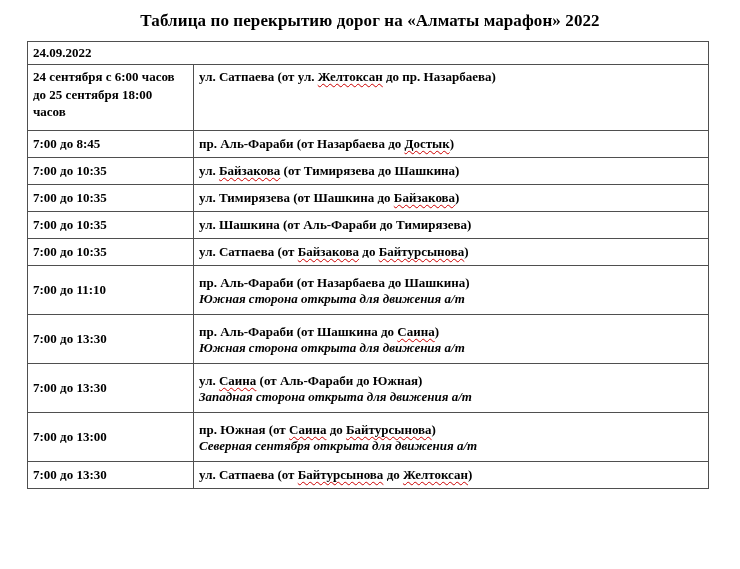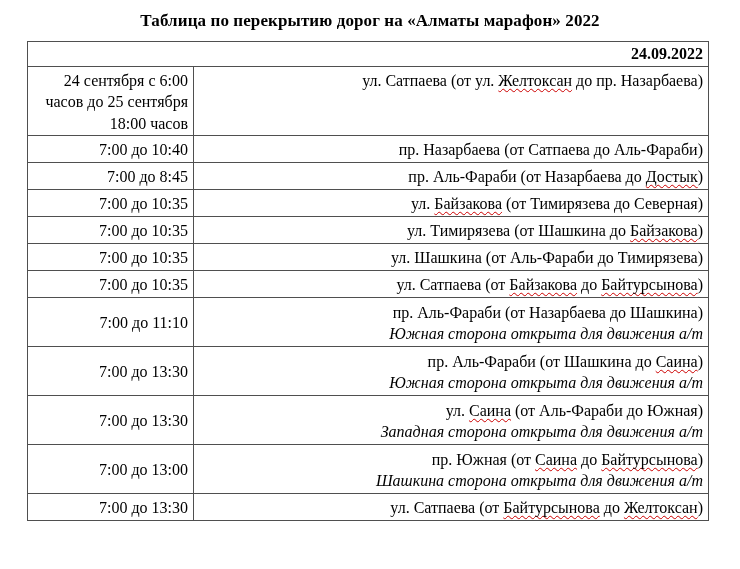--- a/index.html
+++ b/index.html
@@ -22,32 +22,33 @@
     letter-spacing: 0.1px;
   }
   table.closure-table {
     border-collapse: collapse;
     table-layout: fixed;
     width: 681px;
     margin: 10px 0 0 27px;
   }
   table.closure-table td {
     border: 1px solid #4f4f4f;
-    font-size: 16px;
-    text-align: right;
+    font-size: 13px;
+    text-align: left;
     vertical-align: middle;
     padding: 1px 5px;
     line-height: 1.35;
   }
   tr.date-row td {
     font-weight: bold;
     height: 20px;
   }
   tr.closure-row td {
     height: 24px;
+    font-weight: bold;
   }
   tr.closure-row.tall td {
     height: 61px;
     vertical-align: top;
     padding-top: 3px;
   }
   tr.closure-row.double td {
     height: 46px;
   }
   td.time-cell {
@@ -87,35 +88,29 @@
       <tr class="date-row">
         <td colspan="2">24.09.2022</td>
       </tr>
       <tr class="closure-row tall">
         <td class="time-cell">24 сентября с 6:00 часов до 25 сентября 18:00 часов</td>
         <td class="road-cell">
           <div class="road-line"><span>ул. Сатпаева (от ул. </span><span class="misspelled">Желтоксан</span><span> до пр. Назарбаева)</span></div>
         </td>
       </tr>
       <tr class="closure-row">
-        <td class="time-cell">7:00 до 10:40</td>
-        <td class="road-cell">
-          <div class="road-line"><span>пр. Назарбаева (от Сатпаева до Аль-Фараби)</span></div>
-        </td>
-      </tr>
-      <tr class="closure-row">
         <td class="time-cell">7:00 до 8:45</td>
         <td class="road-cell">
           <div class="road-line"><span>пр. Аль-Фараби (от Назарбаева до </span><span class="misspelled">Достык</span><span>)</span></div>
         </td>
       </tr>
       <tr class="closure-row">
         <td class="time-cell">7:00 до 10:35</td>
         <td class="road-cell">
-          <div class="road-line"><span>ул. </span><span class="misspelled">Байзакова</span><span> (от Тимирязева до Северная)</span></div>
+          <div class="road-line"><span>ул. </span><span class="misspelled">Байзакова</span><span> (от Тимирязева до Шашкина)</span></div>
         </td>
       </tr>
       <tr class="closure-row">
         <td class="time-cell">7:00 до 10:35</td>
         <td class="road-cell">
           <div class="road-line"><span>ул. Тимирязева (от Шашкина до </span><span class="misspelled">Байзакова</span><span>)</span></div>
         </td>
       </tr>
       <tr class="closure-row">
         <td class="time-cell">7:00 до 10:35</td>
@@ -147,21 +142,21 @@
         <td class="time-cell">7:00 до 13:30</td>
         <td class="road-cell">
           <div class="road-line"><span>ул. </span><span class="misspelled">Саина</span><span> (от Аль-Фараби до Южная)</span></div>
           <div class="note-line">Западная сторона открыта для движения а/т</div>
         </td>
       </tr>
       <tr class="closure-row double">
         <td class="time-cell">7:00 до 13:00</td>
         <td class="road-cell">
           <div class="road-line"><span>пр. Южная (от </span><span class="misspelled">Саина</span><span> до </span><span class="misspelled">Байтурсынова</span><span>)</span></div>
-          <div class="note-line">Шашкина сторона открыта для движения а/т</div>
+          <div class="note-line">Северная сентября открыта для движения а/т</div>
         </td>
       </tr>
       <tr class="closure-row">
         <td class="time-cell">7:00 до 13:30</td>
         <td class="road-cell">
           <div class="road-line"><span>ул. Сатпаева (от </span><span class="misspelled">Байтурсынова</span><span> до </span><span class="misspelled">Желтоксан</span><span>)</span></div>
         </td>
       </tr>
     </tbody>
 </table>

